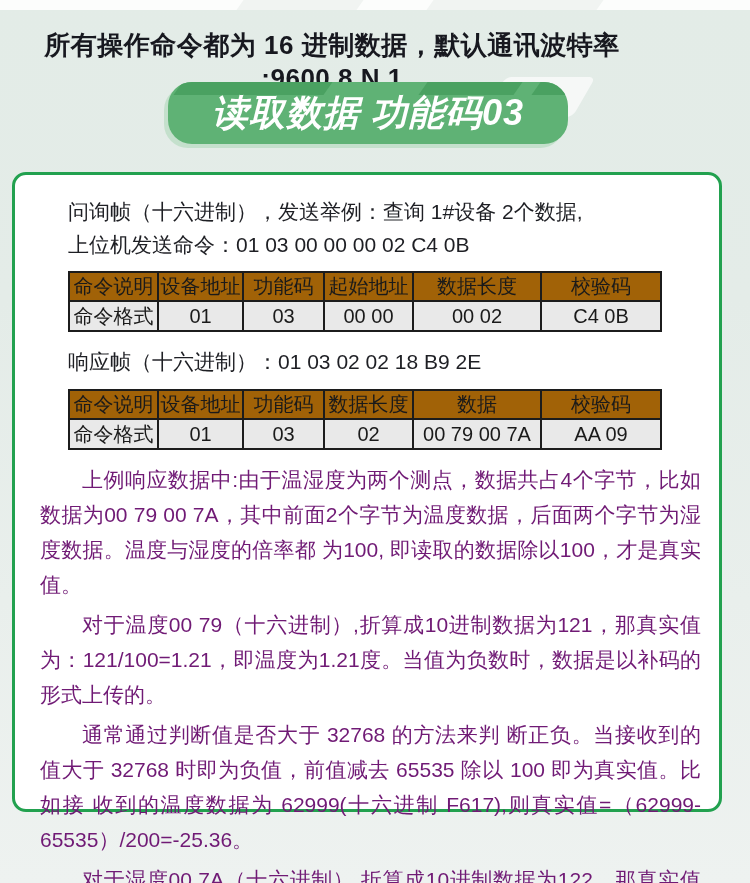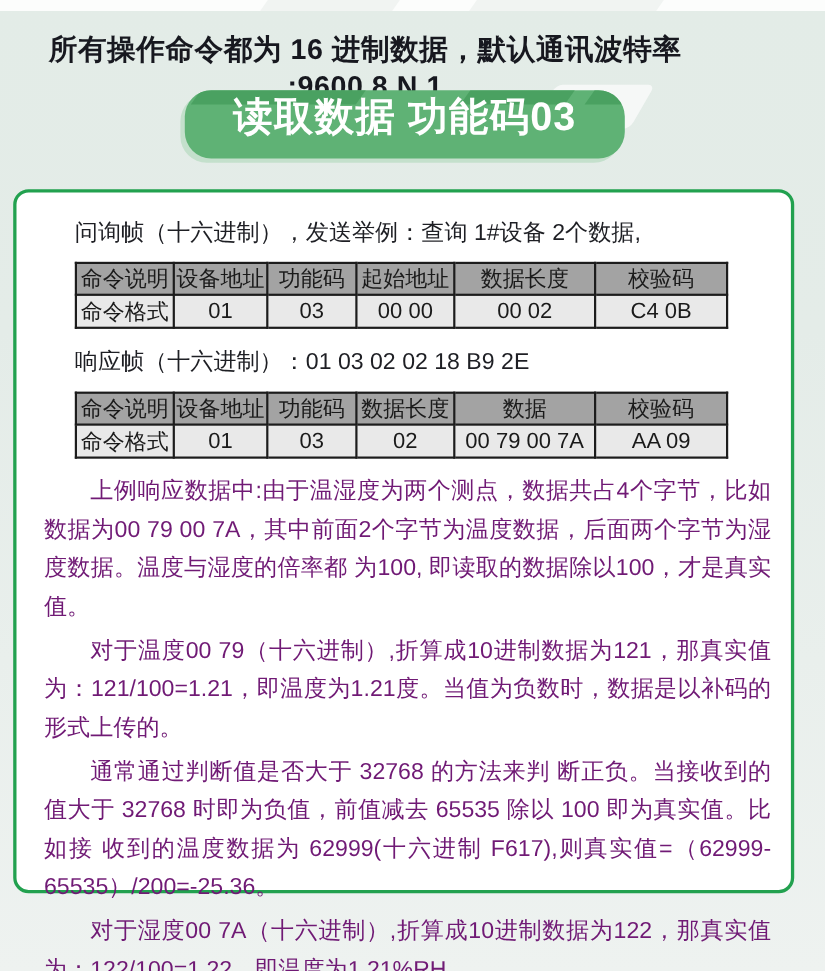--- a/index.html
+++ b/index.html
@@ -34,22 +34,23 @@
   .btn-white-deco {
     position: absolute; right: -8px; top: -3px; width: 90px; height: 40px;
     background: #f6f8f7; transform: skewX(-30deg); border-radius: 6px;
   }
   .green-btn {
     position: absolute; left: 0; top: 2px; width: 400px; height: 62px;
     background: #5fb275;
     border-radius: 24px;
     box-shadow: -4px 4px 0 0 #c4e0cc;
     overflow: hidden;
-    display: flex; align-items: flex-start; justify-content: center;
+    display: flex; align-items: center; justify-content: center;
     cursor: pointer;
+    font-style: italic;
   }
   .green-btn .shade {
     position: absolute; top: 0; height: 13px; background: #4aa161;
     transform: skewX(-35deg);
   }
   .green-btn .s1 { left: 10px;  width: 150px; }
   .green-btn .s2 { left: 255px; width: 95px; }
   .green-btn .s3 { left: 368px; width: 60px; }
   .btn-label {
     position: relative;
@@ -74,21 +75,21 @@
     table-layout: fixed;
     font-size: 20px;
   }
   .cmd-table th, .cmd-table td {
     border: 2px solid #1c1c1c;
     text-align: center;
     font-weight: 500;
     color: #1a1a1a;
     padding: 0;
   }
-  .cmd-table th { height: 28px; background: #a3a3a3; }
+  .cmd-table th { height: 28px; background: #a16207; }
   .cmd-table td { height: 30px; background: #e9e9e9; }
   .c1 { width: 89px; } .c2 { width: 85px; } .c3 { width: 81px; }
   .c4 { width: 89px; } .c5 { width: 128px; } .c6 { width: 120px; }
   .response-line { margin-top: 13px; }
   .table2 { margin-top: 11px; }
   .para {
     margin-top: 5px;
     font-size: 21px; line-height: 35px;
     text-indent: 2em;
     color: #701a75;
@@ -111,20 +112,21 @@
   <div class="green-btn">
     <span class="shade s1"></span>
     <span class="shade s2"></span>
     <span class="shade s3"></span>
     <span class="btn-label">读取数据 功能码03</span>
   </div>
 </div>
 
 <div class="card">
   <div class="intro">问询帧（十六进制），发送举例：查询 1#设备 2个数据,</div>
+  <div class="intro">上位机发送命令：01 03 00 00 00 02 C4 0B</div>
 
   <table class="cmd-table">
     <colgroup>
       <col class="c1">
         <col class="c2">
         <col class="c3">
         <col class="c4">
         <col class="c5">
         <col class="c6">
     </colgroup>

